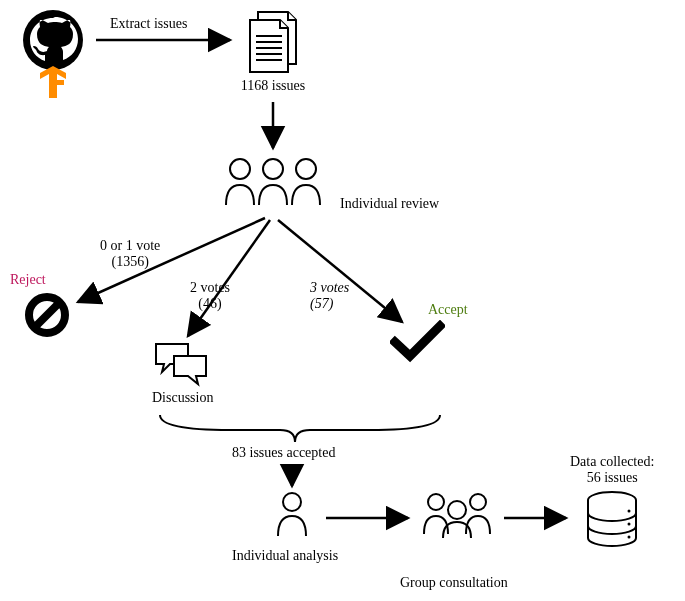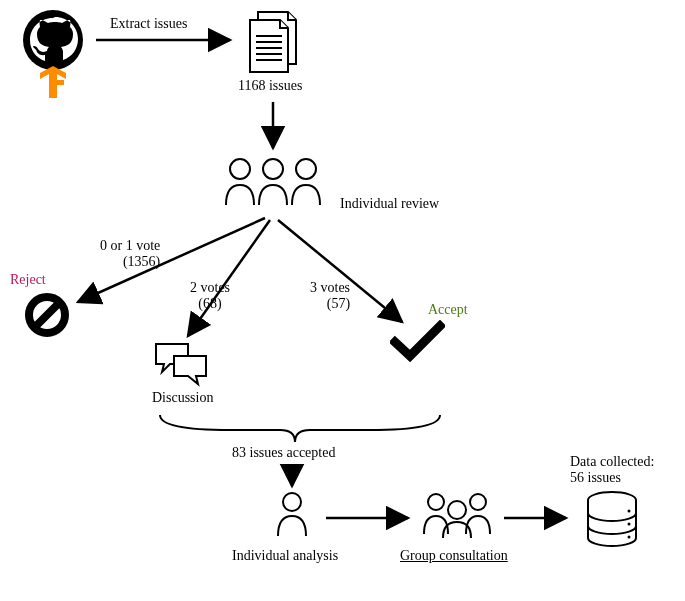--- a/index.html
+++ b/index.html
@@ -7,21 +7,21 @@
     padding: 0;
     width: 685px;
     height: 601px;
     font-family: Georgia, 'Times New Roman', serif;
     background: #fff;
     position: relative;
     overflow: hidden;
   }
   .node {
     position: absolute;
-    text-align: left;
+    text-align: center;
   }
   .label {
     font-size: 14px;
     color: #000;
     white-space: nowrap;
   }
   .label-red {
     color: #be185d;
     font-weight: 500;
   }
@@ -83,29 +83,29 @@
       <path d="M8 50 Q8 30 22 30 Q36 30 36 50"></path>
       <circle cx="55" cy="14" r="10"></circle>
       <path d="M41 50 Q41 30 55 30 Q69 30 69 50"></path>
       <circle cx="88" cy="14" r="10"></circle>
       <path d="M74 50 Q74 30 88 30 Q102 30 102 50"></path>
     </g>
   </svg>
 </div>
 <div class="node label" style="left:340px; top:180px;margin-top:16px;">Individual review</div>
 
-<div class="node" style="left:100px; top:238px; text-align:right;">
+<div class="node" style="left:100px; top:238px; text-align:center;">
   <div class="label">0 or 1 vote</div>
   <div class="label">(1356)</div>
 </div>
 <div class="node" style="left:190px; top:280px; text-align:center;">
   <div class="label">2 votes</div>
-  <div class="label">(68)</div>
-</div>
-<div class="node" style="left:310px; top:280px; text-align:right;">
+  <div class="label">(46)</div>
+</div>
+<div class="node" style="left:310px; top:280px; text-align:left;font-style:italic;">
   <div class="label">3 votes</div>
   <div class="label">(57)</div>
 </div>
 
 <div class="node label label-red" style="left:10px; top:272px;">Reject</div>
 <div class="node" style="left:24px; top:292px;">
   <svg class="icon-svg" width="46" height="46" viewBox="0 0 46 46">
     <circle cx="23" cy="23" r="18" fill="none" stroke="#000" stroke-width="8"></circle>
     <line x1="11" y1="35" x2="35" y2="11" stroke="#000" stroke-width="8"></line>
   </svg>
@@ -145,21 +145,21 @@
     <g fill="none" stroke="#000" stroke-width="2">
       <circle cx="18" cy="12" r="8"></circle>
       <path d="M6 44 Q6 26 18 26 Q30 26 30 44"></path>
       <circle cx="60" cy="12" r="8"></circle>
       <path d="M48 44 Q48 26 60 26 Q72 26 72 44"></path>
       <circle cx="39" cy="20" r="9"></circle>
       <path d="M25 48 Q25 32 39 32 Q53 32 53 48"></path>
     </g>
   </svg>
 </div>
-<div class="node label" style="left:400px; top:548px;text-decoration:underline;">Group consultation</div>
+<div class="node label" style="left:400px; top:575px;">Group consultation</div>
 
 <div class="node" style="left:570px; top:454px; ">
   <div class="label">Data collected:</div>
   <div class="label">56 issues</div>
   <svg class="icon-svg" width="60" height="60" viewBox="0 0 60 60" style="margin:4px auto 0;">
     <g fill="#fff" stroke="#000" stroke-width="2">
       <ellipse cx="30" cy="10" rx="24" ry="8"></ellipse>
       <path d="M6 10 V48 A24 8 0 0 0 54 48 V10"></path>
       <path d="M6 23 A24 8 0 0 0 54 23"></path>
       <path d="M6 36 A24 8 0 0 0 54 36"></path>

